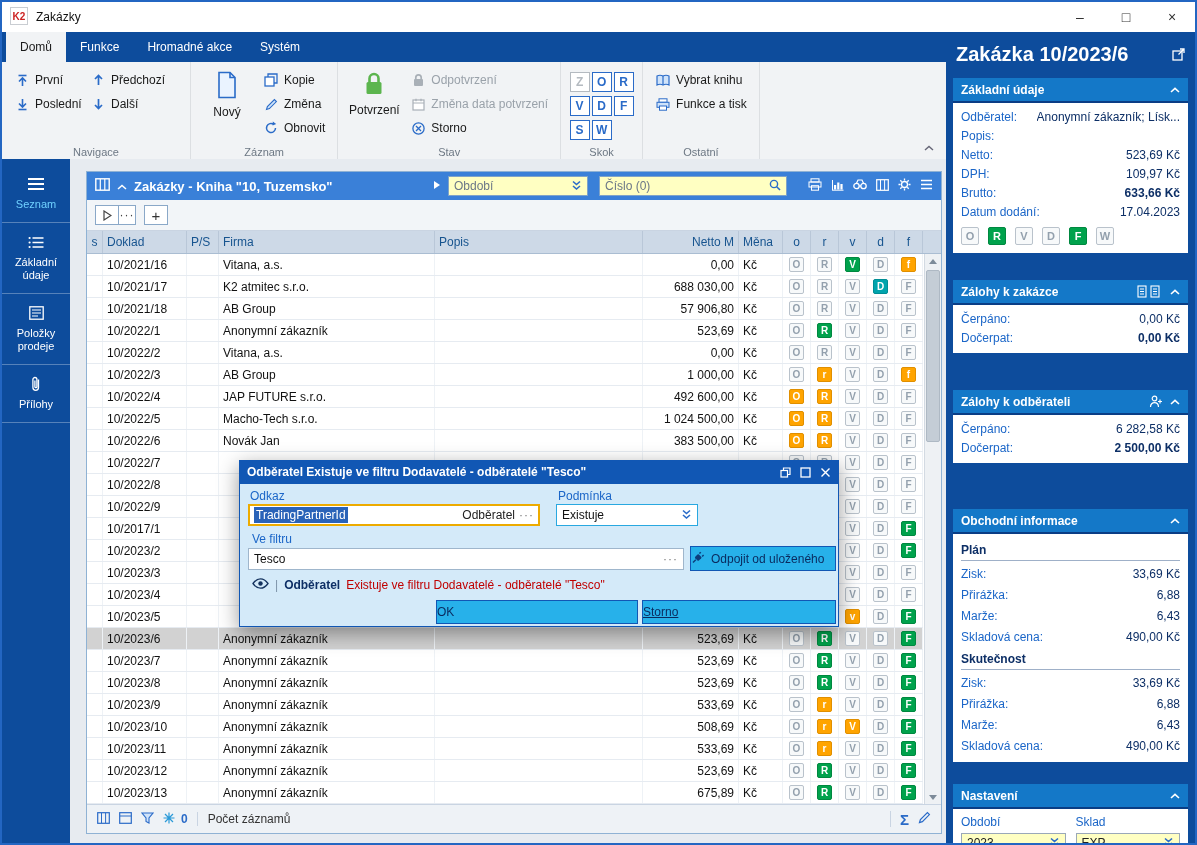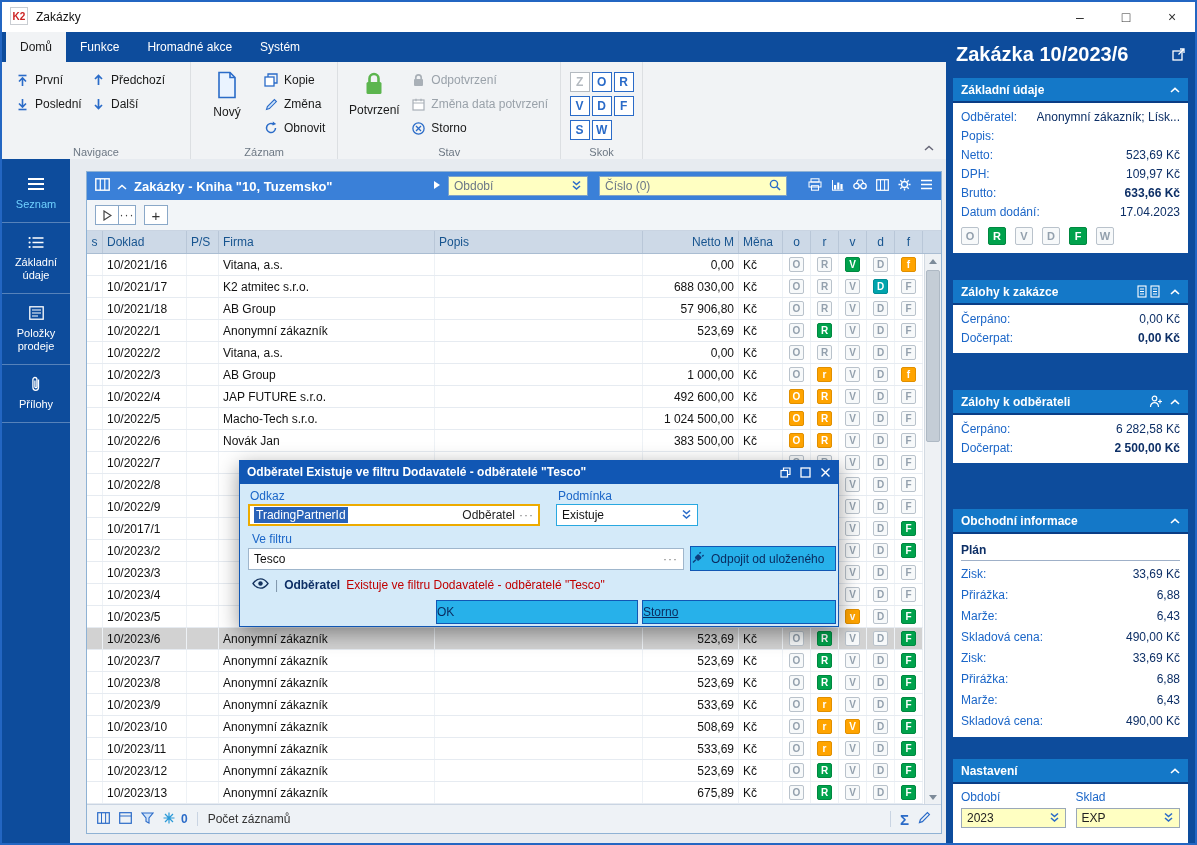--- a/index.html
+++ b/index.html
@@ -280,20 +280,44 @@
           <div class="kletter">O</div>
           <div class="kletter">R</div>
           <div class="kletter">V</div>
           <div class="kletter">D</div>
           <div class="kletter">F</div>
           <div class="kletter">S</div>
           <div class="kletter">W</div>
         </div>
       <div class="glabel">Skok</div>
     </div>
+    <div class="rgroup">
+      <div class="scol">
+          <div class="rsbtn">
+            <span class="ric">
+              <svg width="14" height="13" viewBox="0 0 14 13">
+                <path d="M1 2c2-1 4-1 6 0 2-1 4-1 6 0v9c-2-1-4-1-6 0-2-1-4-1-6 0z" fill="#cfe3fa" stroke="#2a6bc8" stroke-width="1.2"></path>
+                <path d="M7 2v9" stroke="#2a6bc8" stroke-width="1.2"></path>
+              </svg>
+            </span>
+            <span>Vybrat knihu</span>
+          </div>
+          <div class="rsbtn">
+            <span class="ric">
+              <svg width="14" height="13" viewBox="0 0 14 13">
+                <rect x="3" y=".8" width="8" height="3.5" fill="#fff" stroke="#2a6bc8"></rect>
+                <rect x="1" y="4.3" width="12" height="5" fill="#cfe3fa" stroke="#2a6bc8"></rect>
+                <rect x="3.5" y="8" width="7" height="4.2" fill="#fff" stroke="#2a6bc8"></rect>
+              </svg>
+            </span>
+            <span>Funkce a tisk</span>
+          </div>
+        </div>
+      <div class="glabel">Ostatní</div>
+    </div>
     <div class="rcollapse">
         <svg width="10" height="6" viewBox="0 0 10 6">
           <path d="M1 5l4-3.6L9 5" fill="none" stroke="#667" stroke-width="1.4"></path>
         </svg>
       </div>
   </div>
 
   <div class="sidebar">
       <div class="sbitem active">
         <span class="sbicon">
@@ -1203,20 +1227,21 @@
             </div>
             <div class="kv">
               <span class="kvl">Marže:</span>
               <span class="kvv">6,43</span>
             </div>
             <div class="kv">
               <span class="kvl">Skladová cena:</span>
               <span class="kvv">490,00 Kč</span>
             </div>
           </div>
+        <div class="psub">Skutečnost</div>
         <div>
             <div class="kv">
               <span class="kvl">Zisk:</span>
               <span class="kvv">33,69 Kč</span>
             </div>
             <div class="kv">
               <span class="kvl">Přirážka:</span>
               <span class="kvv">6,88</span>
             </div>
             <div class="kv">

